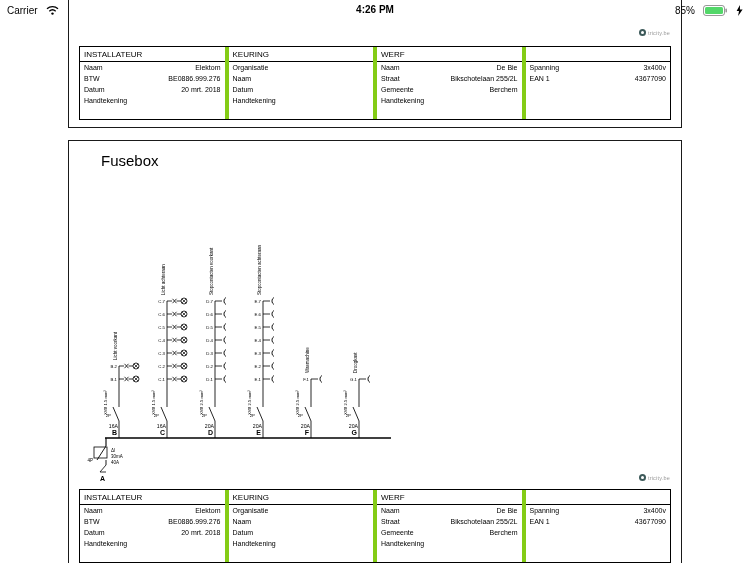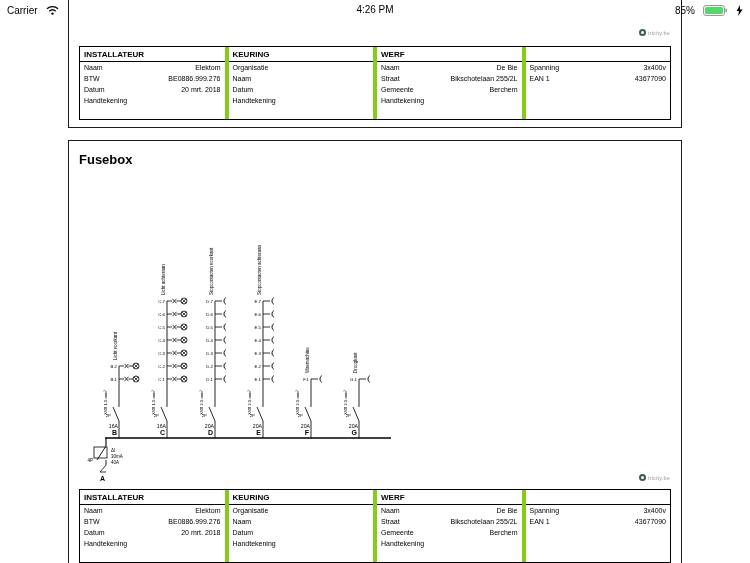--- a/index.html
+++ b/index.html
@@ -5,46 +5,46 @@
   *{margin:0;padding:0;box-sizing:border-box}
   html,body{width:750px;height:563px;overflow:hidden;background:#fff;
     font-family:"Liberation Sans",sans-serif;color:#000}
   .screen{position:relative;width:750px;height:563px;background:#fff}
 
   
   .status-bar{position:absolute;top:0;left:0;right:0;height:20px;z-index:10;
     display:flex;align-items:center;justify-content:space-between;padding:0 7px;font-size:10px}
   .sb-left,.sb-right{display:flex;gap:8px;z-index:2}
   .sb-center{position:absolute;left:0;right:0;top:0;height:20px;line-height:20px;
-    text-align:center;font-weight:normal;font-size:10px;z-index:1}
+    text-align:center;font-weight:bold;font-size:10px;z-index:1}
 
   
   .page{position:absolute;left:68px;width:614px;background:#fff;border:1px solid #1a1a1a}
   .page1{top:0;height:128px;border-top:none}
   .page2{top:140px;height:434px}
 
-  .fusebox-title{position:absolute;top:11px;left:10px;font-size:13px;font-weight:bold}
+  .fusebox-title{position:absolute;top:11px;left:32px;font-size:15px;font-weight:normal}
   #schematic{position:absolute;left:0;top:0;width:614px;height:346px;
     font-family:"Liberation Sans",sans-serif}
 
   
   .watermark{position:absolute;display:flex;align-items:center;gap:2px}
   .wm1{top:29px;right:11px}
   .wm2{top:333px;right:11px}
   .wm-icon{width:7px;height:7px;border-radius:50%;background:#3d5a5a;position:relative}
   .wm-icon::after{content:"";position:absolute;left:2px;top:2px;width:3px;height:3px;border-radius:50%;background:#fff}
   .wm-text{font-size:5.5px;color:#999;letter-spacing:.2px}
 
   
   .info-table{position:absolute;left:10px;right:10px;display:flex;border:1.5px solid #000;background:#fff}
   .t1{top:46px}
   .t2{top:348px}
   .info-col{flex:1;border-left:4px solid #84cc16;padding-bottom:13px;min-width:0}
   .info-col:first-child{border-left:none}
-  .col-header{height:15px;border-bottom:1px solid #000;font-size:8px;font-weight:bold;
+  .col-header{height:15px;border-bottom:1px solid #000;font-size:8px;font-weight:normal;
     padding:3px 4px 11px 4px;line-height:10px;white-space:nowrap}
   .info-row{display:flex;justify-content:space-between;font-size:7px;line-height:11px;
     padding:0 4px;white-space:nowrap}
   .info-row span:last-child{text-align:right}
 </style>
 </head>
 <body>
 
 <div class="screen">
 

